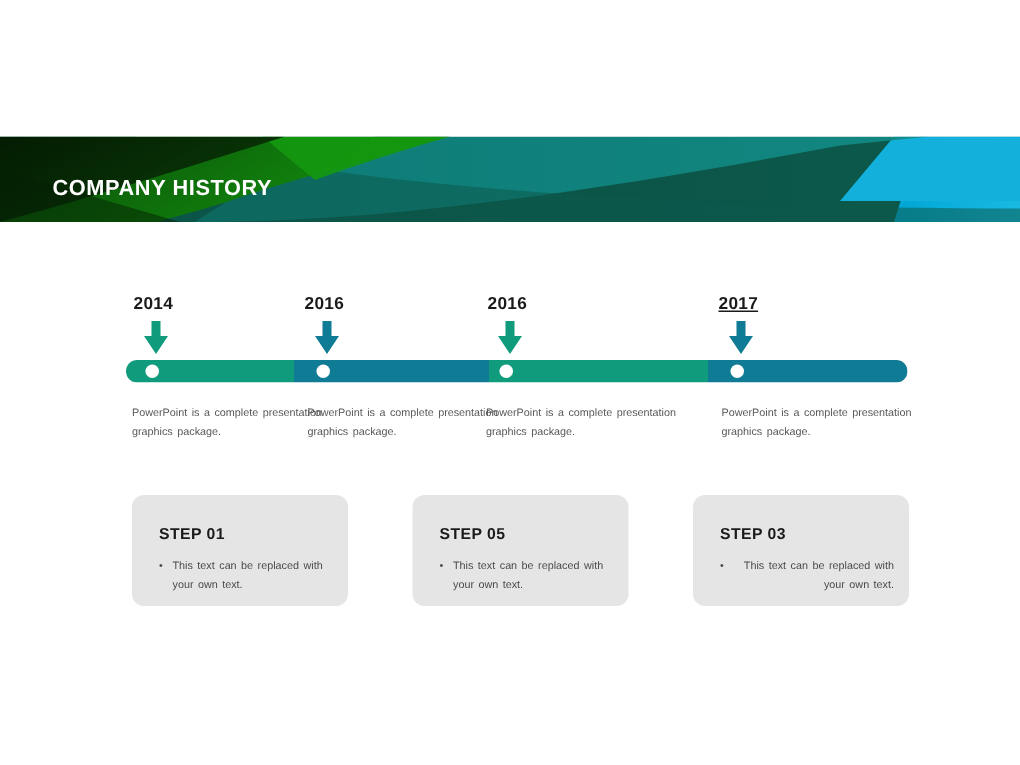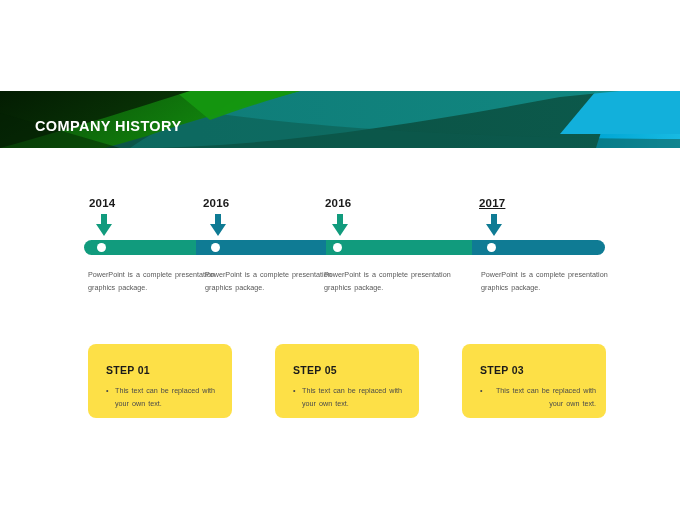--- a/index.html
+++ b/index.html
@@ -101,24 +101,24 @@
     width: 135px;
     font-size: 7.2px;
     line-height: 1.75;
     color: #585858;
     word-spacing: 1px;
   }
 
   
   .step-card {
     position: absolute;
-    top: 313px;
+    top: 299px;
     width: 144px;
     height: 74px;
-    background: #fde047;
+    background: #e5e5e5;
     border-radius: 8px;
   }
   .step-title {
     position: absolute;
     left: 18px;
     top: 20px;
     font-size: 10.5px;
     font-weight: bold;
     color: #1a1a1a;
     letter-spacing: 0.3px;

